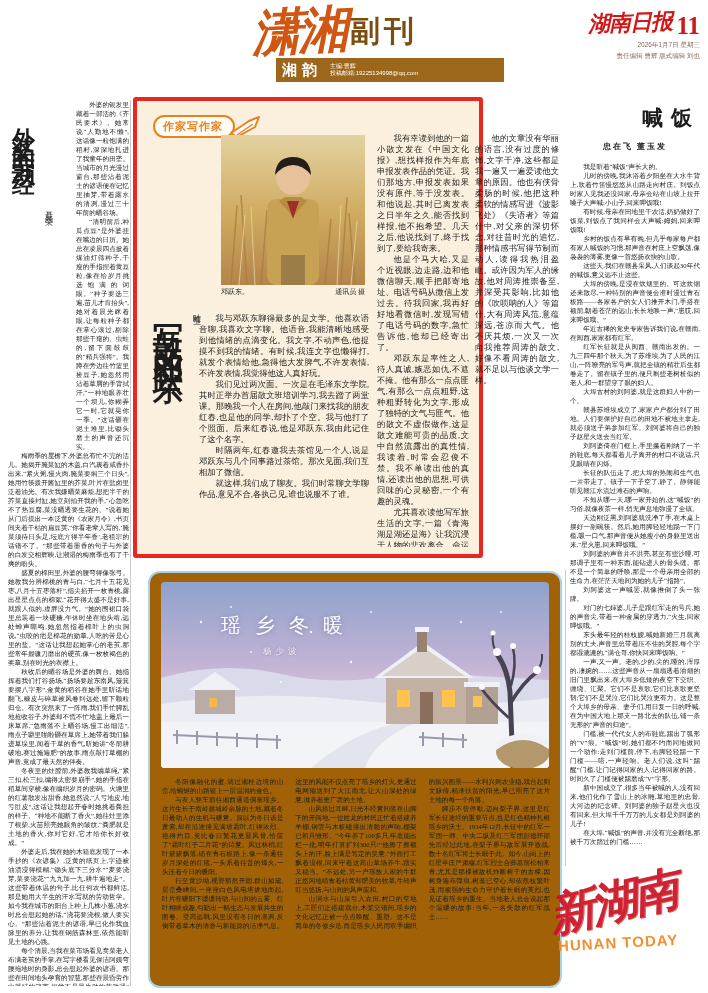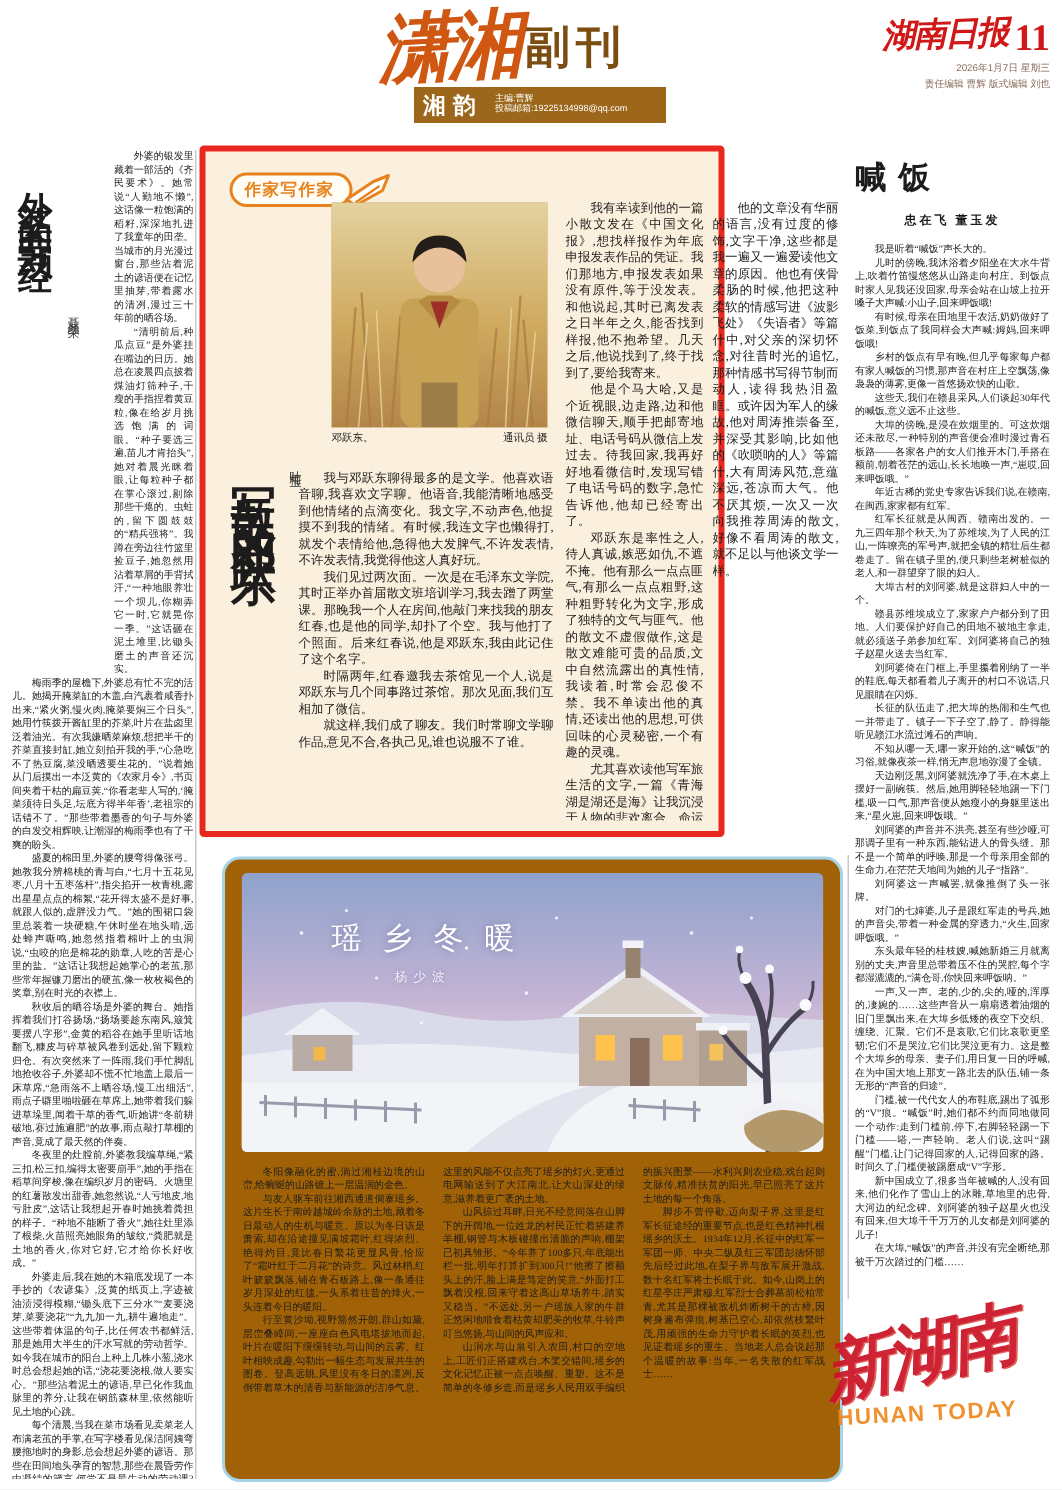--- a/index.html
+++ b/index.html
@@ -4,21 +4,21 @@
 <style>
   html,body{margin:0;padding:0;background:#e9e9e9;}
   #page{position:relative;width:708px;height:993px;background:#fff;margin:0 auto;overflow:hidden;
         font-family:"Liberation Serif","DejaVu Serif",serif;color:#1c1c1c;}
   
   .mast-center{position:absolute;left:252px;top:6px;width:250px;}
   .script-row{display:flex;align-items:flex-end;gap:6px;}
   .script{font-size:50px;line-height:50px;font-weight:bold;font-style:italic;color:#cf5712;
           transform:rotate(-3deg);letter-spacing:-4px;}
   .fukan{font-size:30px;font-weight:bold;color:#7c4d10;letter-spacing:4px;padding-bottom:4px;}
-  .band{margin:2px 0 0 24px;width:168px;height:24px;background:#9c671b;display:flex;align-items:center;gap:8px;padding:0 6px;box-sizing:border-box;}
+  .band{margin:2px 0 0 24px;width:228px;height:24px;background:#9c671b;display:flex;align-items:center;gap:8px;padding:0 6px;box-sizing:border-box;}
   .band-name{color:#fff;font-weight:bold;font-size:15px;letter-spacing:5px;white-space:nowrap;}
   .band-meta{color:#fff;font-size:6px;line-height:7.5px;font-family:"Liberation Sans",sans-serif;white-space:nowrap;}
   .mast-right{position:absolute;right:8px;top:8px;width:160px;text-align:right;}
   .paper-row{display:flex;justify-content:flex-end;align-items:flex-end;gap:4px;}
   .paper-name{font-size:22px;font-weight:bold;font-style:italic;color:#d01818;letter-spacing:-1px;transform:rotate(-2deg);}
   .page-no{font-size:25px;font-weight:bold;color:#d01818;line-height:24px;}
   .date-line{font-size:6.5px;color:#8a6a5a;margin-top:3px;font-family:"Liberation Sans",sans-serif;}
   .editors-line{font-size:6.5px;color:#8a6a5a;margin-top:2px;font-family:"Liberation Sans",sans-serif;}
   
   .body7{font-size:6.6px;line-height:9px;text-align:justify;}
@@ -41,21 +41,21 @@
   .ft-title{font-size:30px;font-weight:bold;letter-spacing:8px;line-height:38px;}
   .ft-author{font-size:8px;letter-spacing:2px;color:#333;margin-top:6px;margin-left:3px;}
   .ft-photo{position:absolute;left:84px;top:34px;width:144px;height:150px;background:#c9a45c;overflow:hidden;}
   .ft-caption{position:absolute;left:84px;top:186px;width:144px;display:flex;justify-content:space-between;
               font-size:7px;color:#222;}
   .ft-colA{position:absolute;left:62px;top:212px;width:170px;height:234px;overflow:hidden;}
   .ft-colB{position:absolute;left:240px;top:32px;width:92px;height:414px;overflow:hidden;}
   .ft-colC{position:absolute;left:338px;top:32px;width:84px;height:414px;overflow:hidden;}
   
   #right-article{position:absolute;left:570px;top:98px;width:130px;height:888px;overflow:hidden;}
-  .rt-title{font-size:21px;font-weight:bold;text-align:left;letter-spacing:8px;margin-top:6px;}
+  .rt-title{font-size:21px;font-weight:bold;text-align:right;letter-spacing:8px;margin-top:6px;}
   .rt-byline{font-size:8px;font-weight:bold;text-align:center;letter-spacing:2px;margin:9px 0 10px;}
   .rt-body{height:730px;overflow:hidden;}
   
   #photo-box{position:absolute;left:148px;top:571px;width:414px;height:417px;box-sizing:border-box;
              border:2px solid #a6d3e8;border-radius:12px;background:#a16207;}
   .pf-img{position:absolute;left:11px;top:9px;width:388px;height:186px;border-radius:4px;overflow:hidden;}
   .pf-title{position:absolute;left:60px;top:30px;font-size:20px;color:#fff;letter-spacing:14px;
             text-shadow:0 0 5px rgba(100,95,140,.6);white-space:nowrap;}
   .pf-author{position:absolute;left:102px;top:64px;font-size:8.5px;color:#f2eff8;letter-spacing:4px;
              text-shadow:0 0 3px rgba(100,95,140,.6);}

